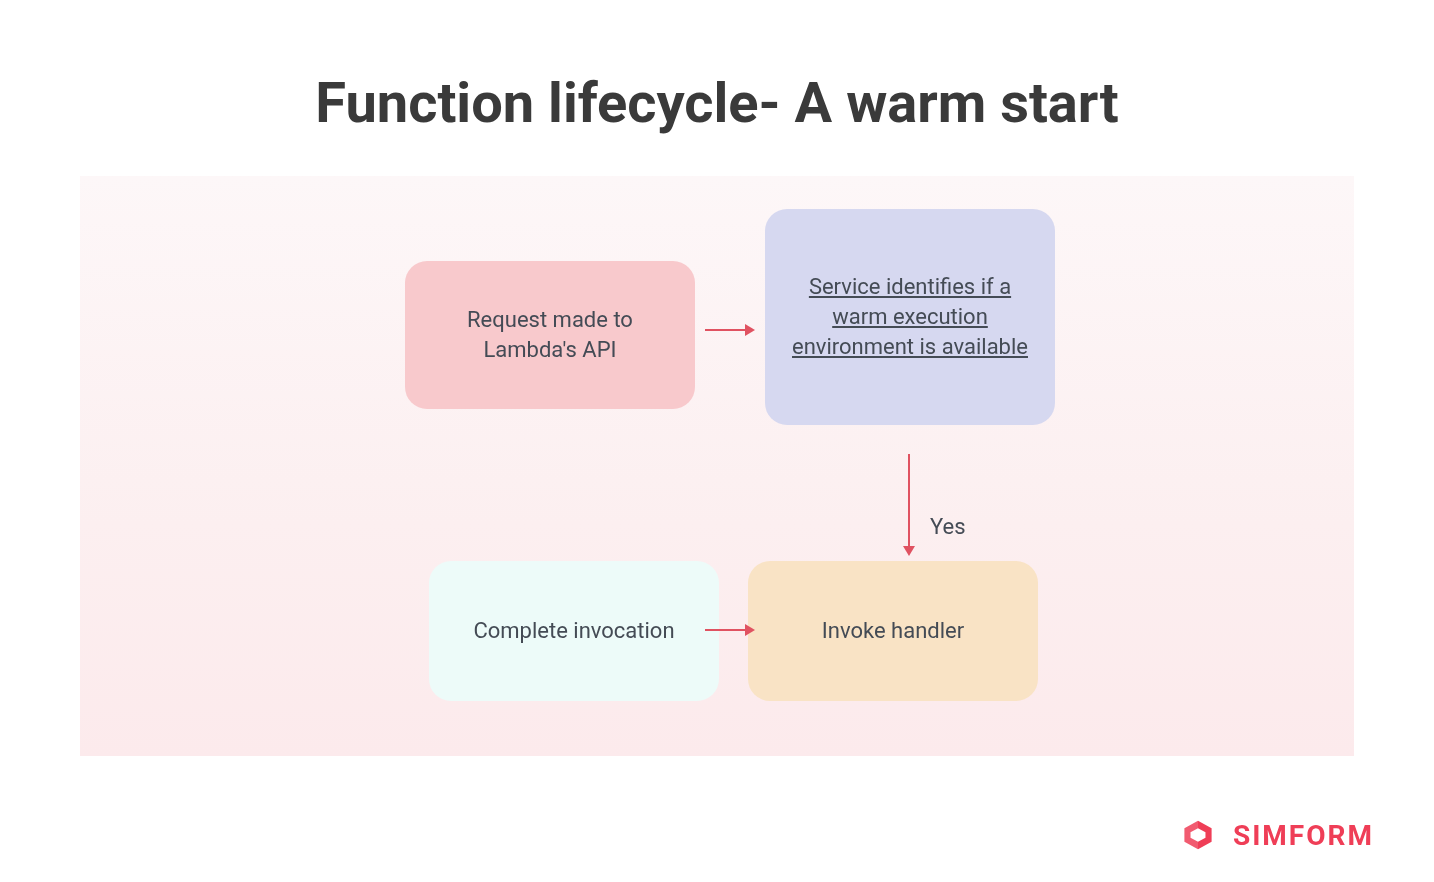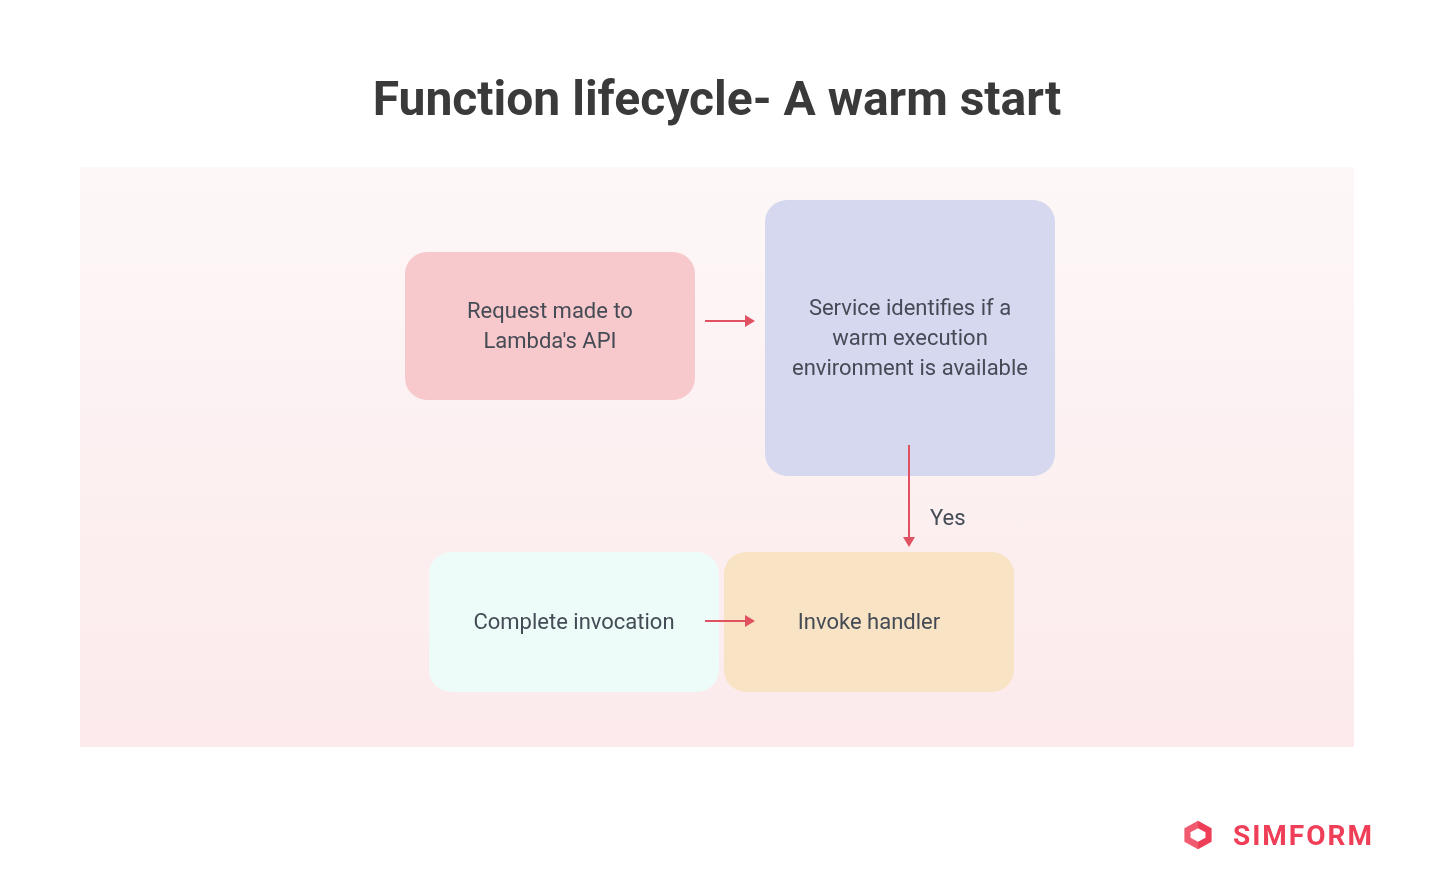--- a/index.html
+++ b/index.html
@@ -5,21 +5,21 @@
   * { box-sizing: border-box; margin: 0; padding: 0; }
   body {
     width: 1434px;
     height: 882px;
     font-family: -apple-system, BlinkMacSystemFont, "Segoe UI", Roboto, Helvetica, Arial, sans-serif;
     background: #ffffff;
     position: relative;
   }
   .title {
     text-align: center;
-    font-size: 48px;
+    font-size: 56px;
     font-weight: 700;
     color: #3a3a3a;
     padding-top: 70px;
     padding-bottom: 40px;
   }
   .canvas {
     margin: 0 80px;
     height: 580px;
     background: linear-gradient(180deg, #fdf7f8 0%, #fceff0 60%, #fceaec 100%);
     position: relative;
@@ -36,31 +36,32 @@
     line-height: 1.35;
     padding: 16px;
   }
   .node-request {
     left: 325px; top: 85px;
     width: 290px; height: 148px;
     background: #f8c9cc;
   }
   .node-service {
     left: 685px; top: 33px;
-    width: 290px; height: 276px;
+    width: 290px; height: 216px;
     background: #d6d8f0;
+    text-decoration: underline;
   }
   .node-complete {
     left: 325px; top: 385px;
     width: 290px; height: 140px;
     background: #edfbf9;
     margin-left: 24px;
   }
   .node-invoke {
-    left: 644px; top: 385px;
+    left: 668px; top: 385px;
     width: 290px; height: 140px;
     background: #f9e3c5;
   }
   .arrow-right {
     position: absolute;
     height: 2px;
     background: #e05261;
   }
   .arrow-right::after {
     content: "";

